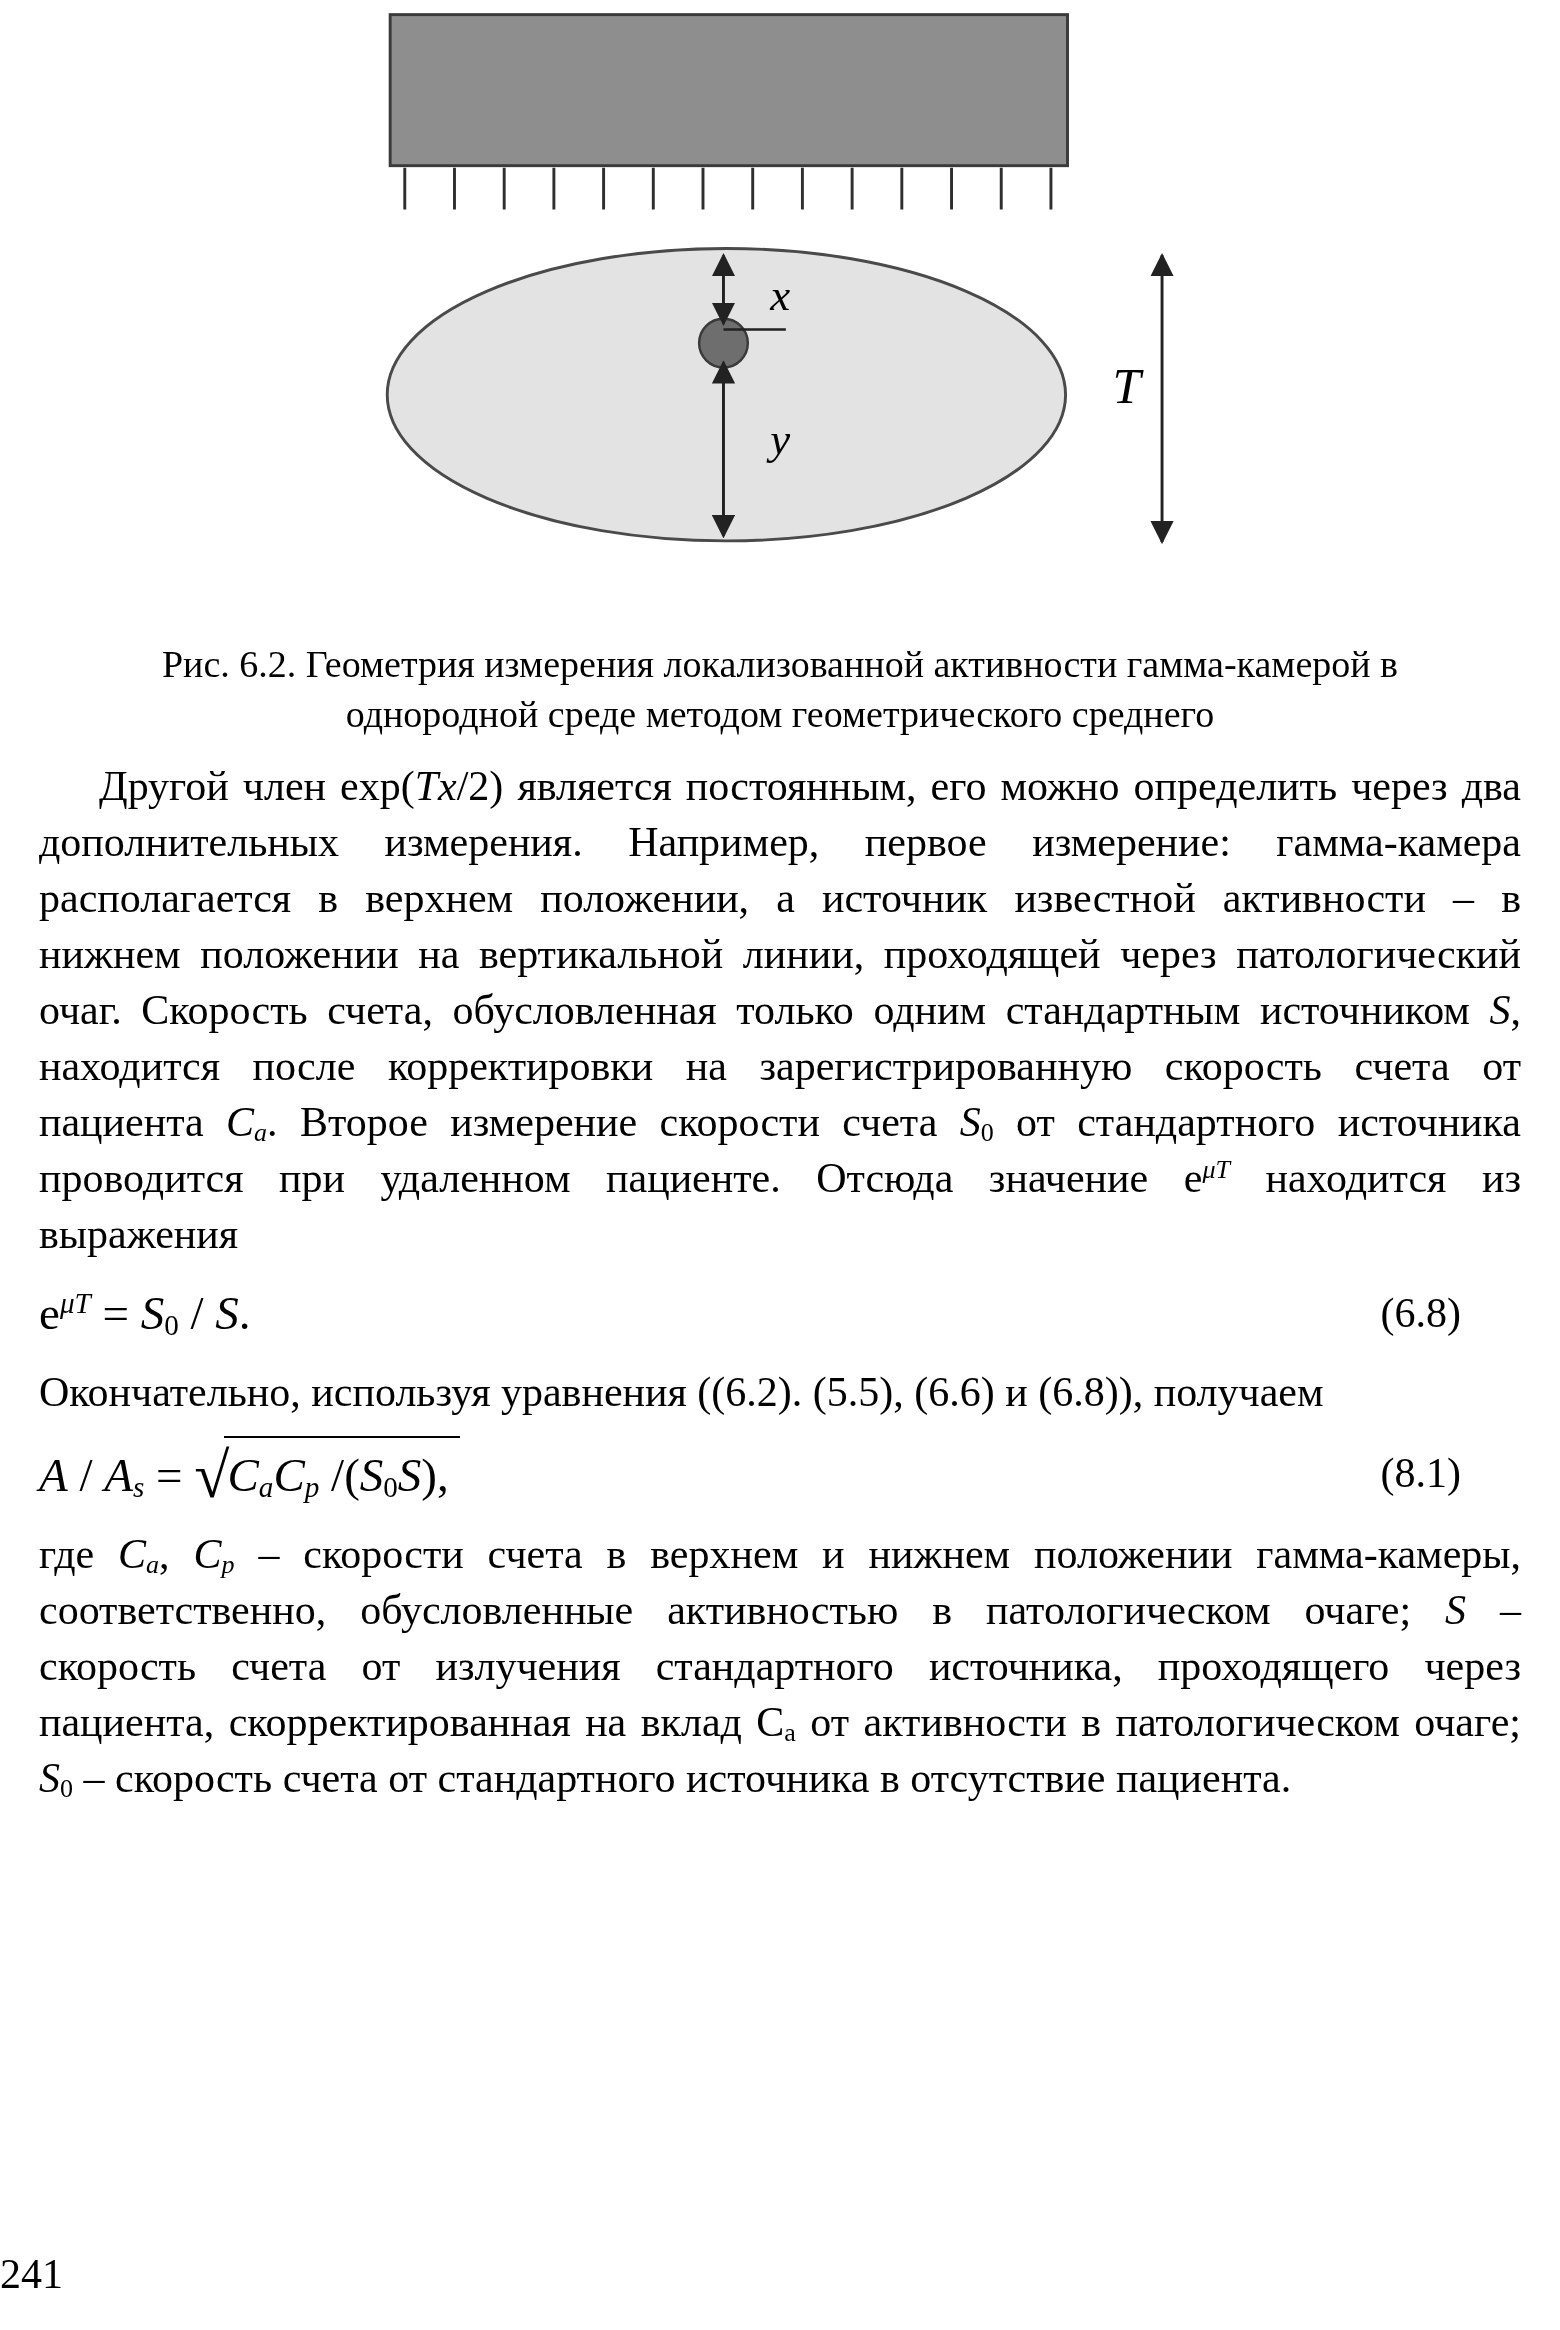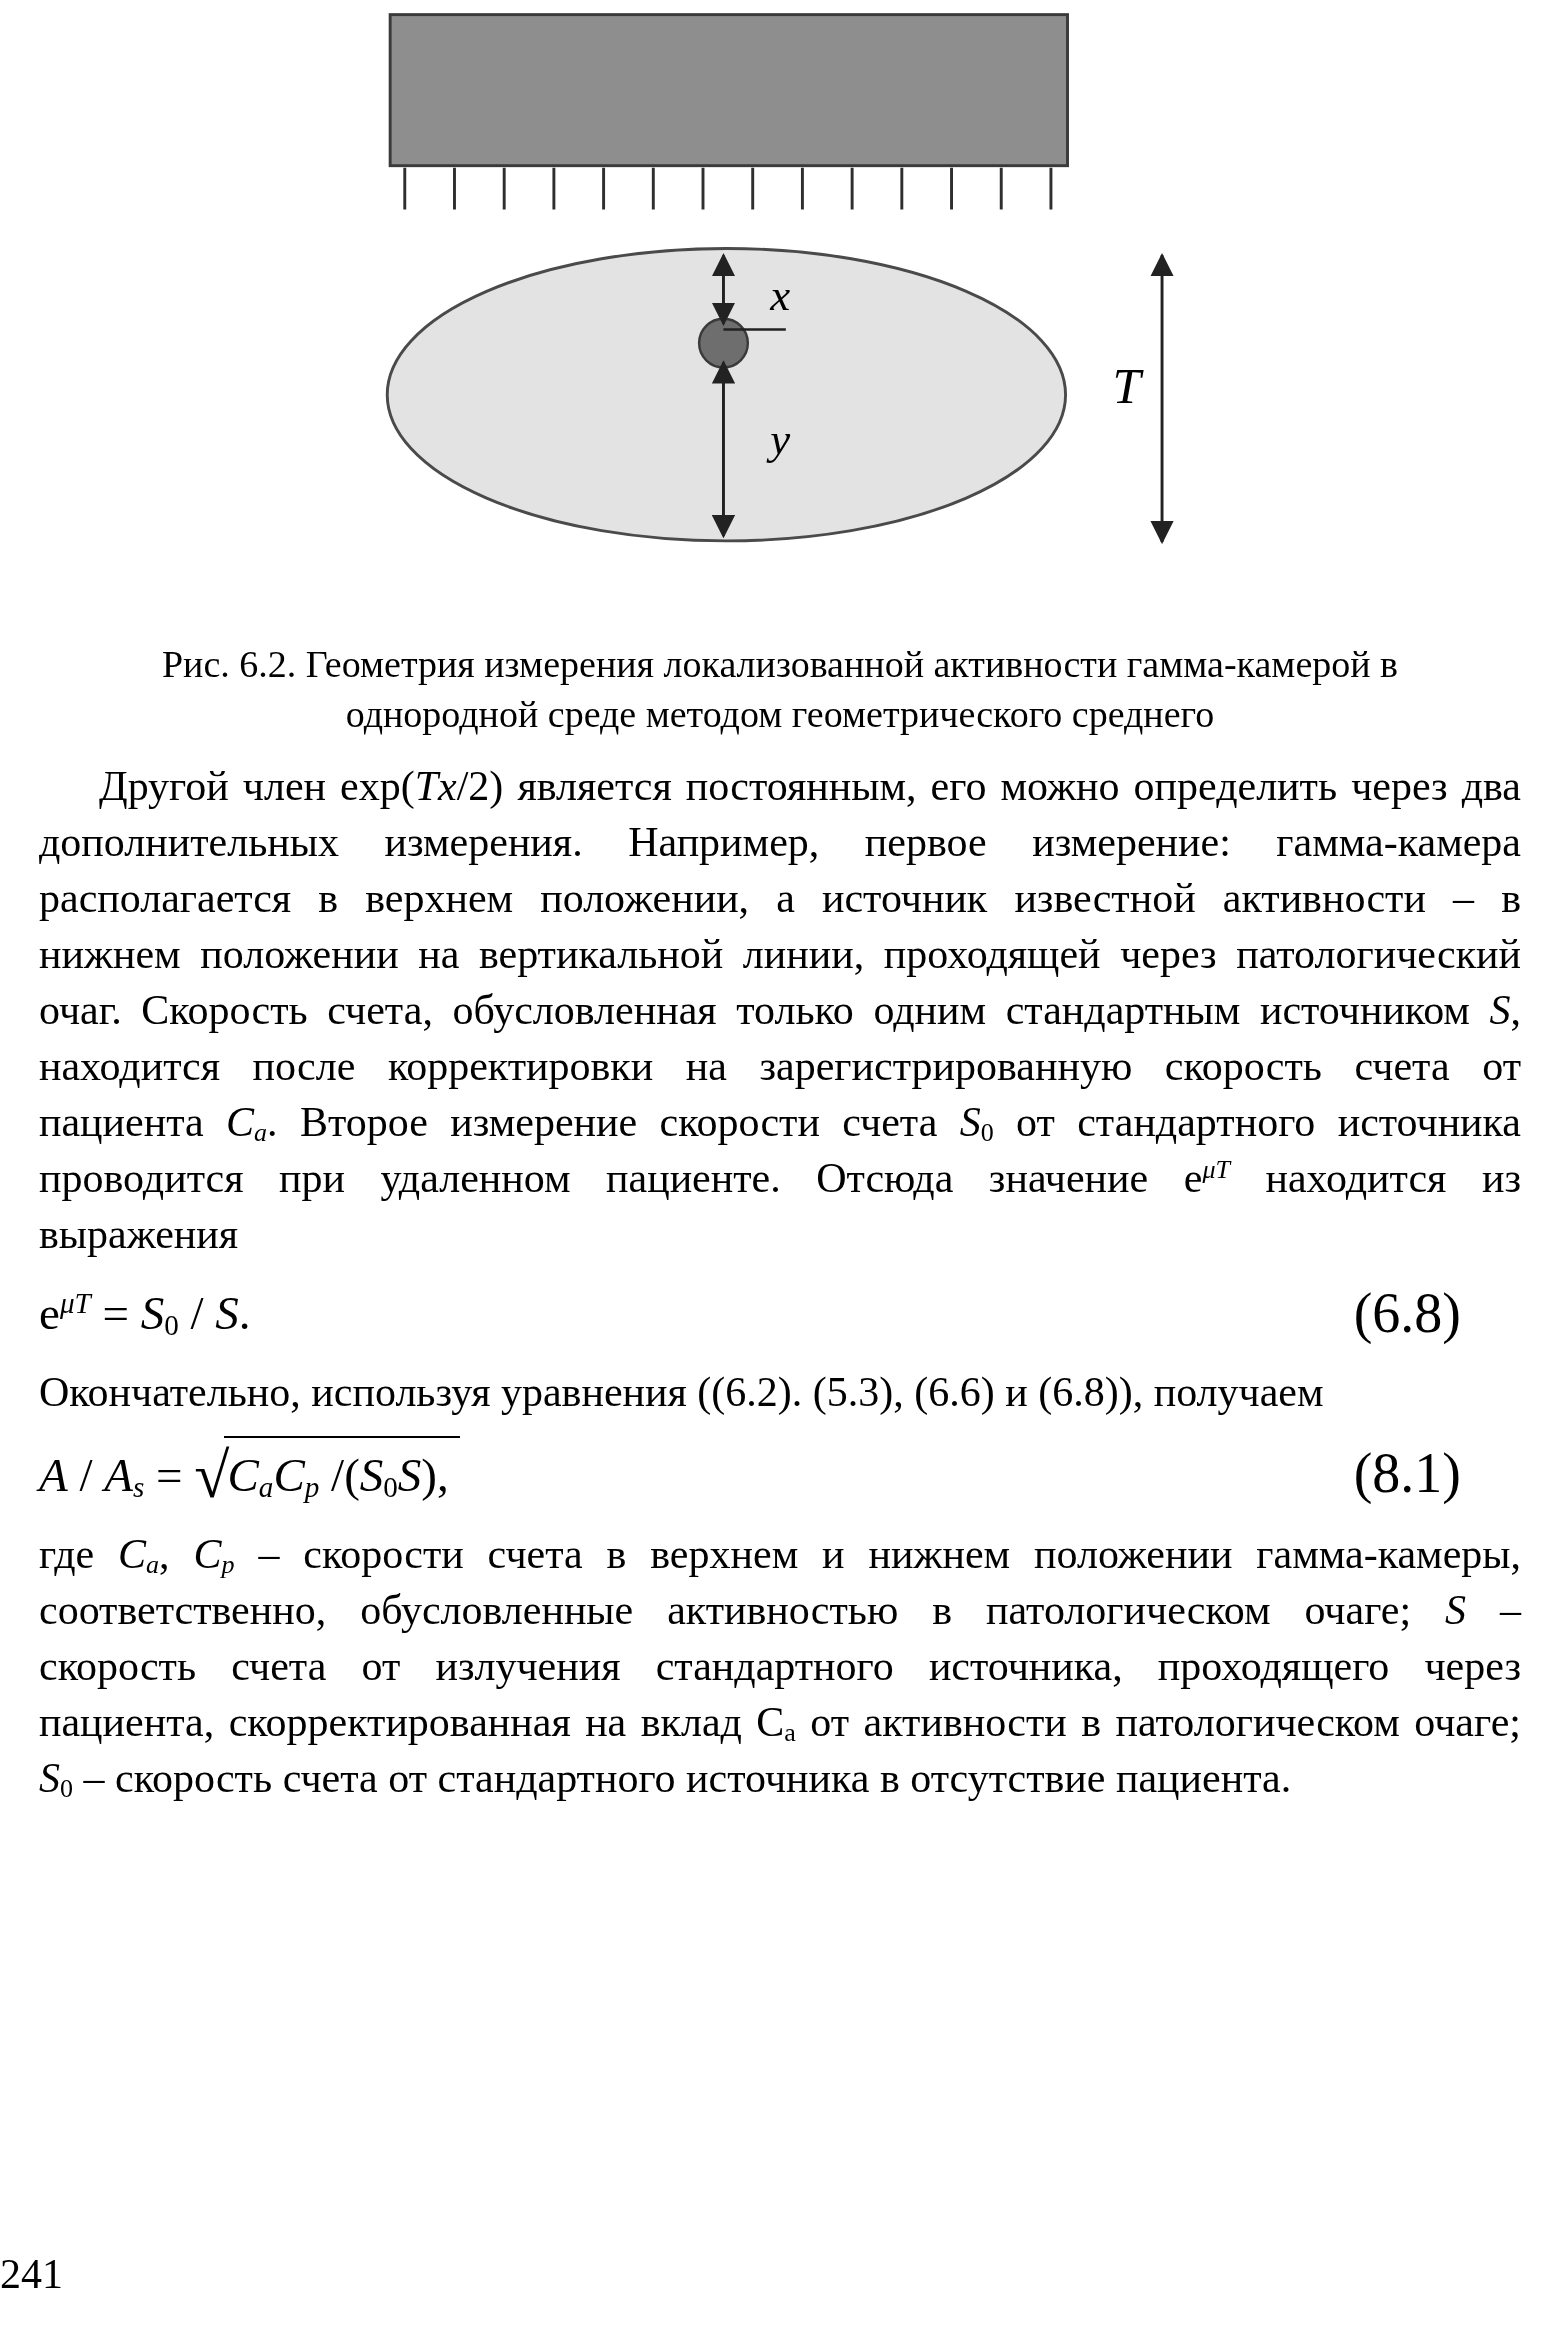--- a/index.html
+++ b/index.html
@@ -39,21 +39,21 @@
     margin: 15.6px 0;
     font-size: 47px;
     line-height: 1.5;
   }
   .eq-body { display: inline-block; }
   .eq-number {
     position: absolute;
     right: 60px;
     top: 50%;
     transform: translateY(-50%);
-    font-size: 56px;
+    font-size: 42px;
   }
   .sqrt-sign {
     display: inline-block;
     font-size: 64px;
     line-height: 0;
     position: relative;
     top: 6.8px;
     margin-right: -5.9px;
     font-style: normal;
   }
@@ -116,21 +116,21 @@
   <div class="caption">Рис. 6.2. Геометрия измерения локализованной активности гамма-камерой в однородной среде методом геометрического среднего</div>
 
   <div class="body-text">
     <p class="indent"><span>Другой член exp(</span><span style="font-style: italic;">Tx</span><span>/2) является постоянным, его можно определить через два дополнительных измерения. Например, первое измерение: гамма-камера располагается в верхнем положении, а источник известной активности – в нижнем положении на вертикальной линии, проходящей через патологический очаг. Скорость счета, обусловленная только одним стандартным источником </span><span style="font-style: italic;">S</span><span>, находится после корректировки на зарегистрированную скорость счета от пациента </span><span style="font-style: italic;">C</span><sub style="font-style: italic;">a</sub><span>. Второе измерение скорости счета </span><span style="font-style: italic;">S</span><sub>0</sub><span> от стандартного источника проводится при удаленном пациенте. Отсюда значение е</span><sup style="font-style: italic;">μT</sup><span> находится из выражения</span></p>
 
     <div class="equation">
       <span class="eq-body"><span>е</span><sup style="font-style: italic;">μT</sup><span> = </span><span style="font-style: italic;">S</span><sub>0</sub><span> / </span><span style="font-style: italic;">S</span><span>.</span></span>
       <span class="eq-number">(6.8)</span>
     </div>
 
-    <p><span>Окончательно, используя уравнения ((6.2). (5.3), (6.6) и (6.8)), получаем</span></p>
+    <p><span>Окончательно, используя уравнения ((6.2). (5.5), (6.6) и (6.8)), получаем</span></p>
 
     <div class="equation">
       <span class="eq-body"><span><span style="font-style: italic;">A</span><span> / </span><span style="font-style: italic;">A</span><sub style="font-style: italic;">s</sub><span> = </span></span><span class="sqrt-sign">√</span><span class="radicand"><span style="font-style: italic;">C</span><sub style="font-style: italic;">a</sub><span style="font-style: italic;">C</span><sub style="font-style: italic;">p</sub><span> /(</span><span style="font-style: italic;">S</span><sub>0</sub><span style="font-style: italic;">S</span><span>),</span></span></span>
       <span class="eq-number">(8.1)</span>
     </div>
 
     <p><span>где </span><span style="font-style: italic;">C</span><sub style="font-style: italic;">a</sub><span>, </span><span style="font-style: italic;">C</span><sub style="font-style: italic;">p</sub><span> – скорости счета в верхнем и нижнем положении гамма-камеры, соответственно, обусловленные  активностью в патологическом очаге; </span><span style="font-style: italic;">S</span><span> – скорость счета от излучения стандартного источника, проходящего через пациента, скорректированная на вклад С</span><sub>а</sub><span> от активности в патологическом очаге; </span><span style="font-style: italic;">S</span><sub>0</sub><span> – скорость счета от стандартного источника в отсутствие пациента.</span></p>
   </div>
 
   <div class="page-number">241</div>

